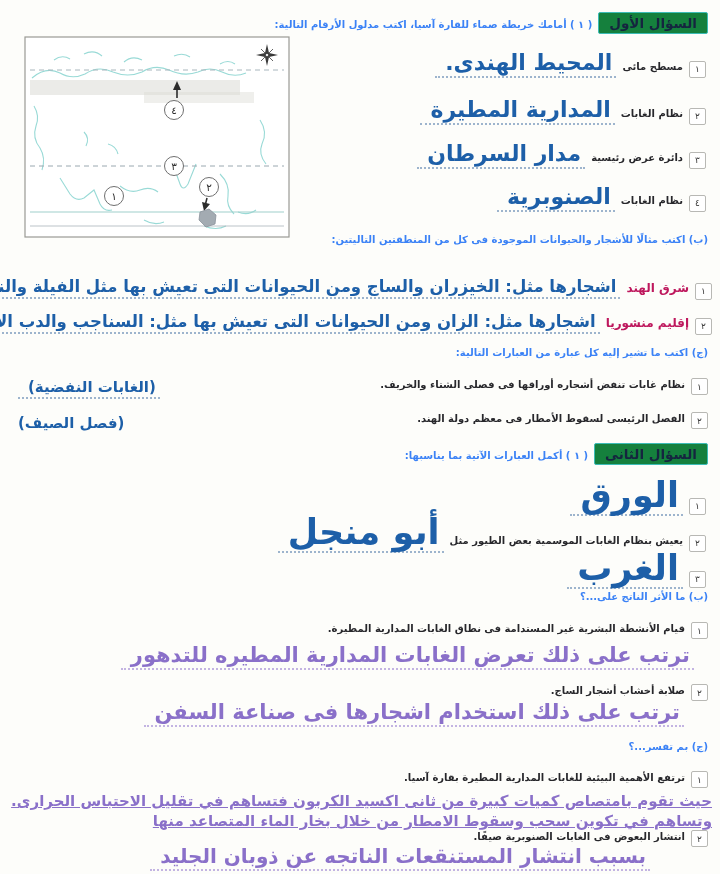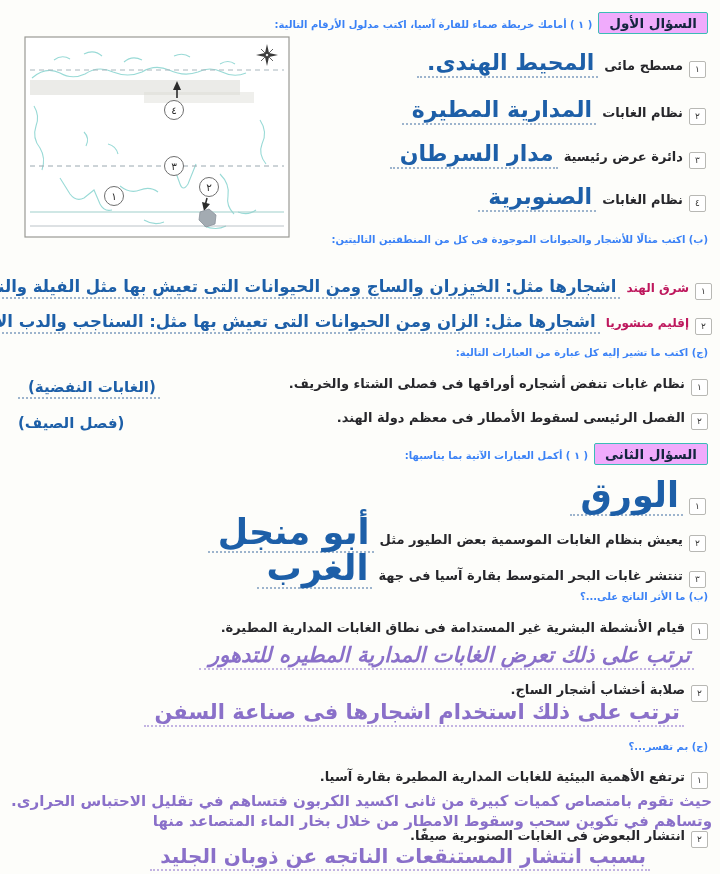--- a/index.html
+++ b/index.html
@@ -12,37 +12,37 @@
   .abs{position:absolute;}
   .row{display:flex;align-items:baseline;gap:6px;white-space:nowrap;}
   .numbox{
     display:inline-flex;align-items:center;justify-content:center;
     width:15px;height:15px;border:1px solid #b8b8b4;border-radius:2px;
     background:#fff;font-size:9px;color:#3a3a3a;flex:0 0 auto;
     transform:translateY(2px);
   }
   .badge{
     display:inline-block;border:1.6px solid #3cbcb6;border-radius:2px;
-    padding:2px 10px;background:#f0abfc;
+    padding:2px 10px;background:#15803d;
     font-size:13.5px;font-weight:800;color:#15253f;
   }
   .teal{color:#3b82f6;font-size:10px;font-weight:700;}
-  .plabel{color:#27272b;font-size:13px;font-weight:700;}
+  .plabel{color:#27272b;font-size:10px;font-weight:700;}
   .plabel-sm{color:#be185d;font-size:12px;font-weight:700;}
   .ink-blue{color:#1d5fa8;font-weight:700;}
   .ink-purple{color:#8a70c9;font-weight:700;}
   .ans-line{border-bottom:2px dotted #9db4cd;padding:0 4px 1px 10px;}
   .ans-line-p{border-bottom:2px dotted #c3b4e2;padding:0 4px 1px 10px;}
   .sz22{font-size:22px;}
   .sz26{font-size:35px;line-height:1;text-align:right;}
   .sz17{font-size:16.5px;}
   .sz15{font-size:15px;}
   .sz21{font-size:21px;}
   .sz20{font-size:20px;}
-  .wrap{white-space:normal;}
+  .wrap{white-space:normal;text-decoration:underline;}
   .c1answer{line-height:1.35;text-align:right;}
 </style>
 </head>
 <body>
 
 <div class="abs row" style="top:12px;right:12px;">
   <span class="badge">السؤال الأول</span>
   <span class="teal">( ١ ) أمامك خريطة صماء للقارة آسيا، اكتب مدلول الأرقام التالية:</span>
 </div>
 
@@ -159,31 +159,30 @@
   <span class="numbox">١</span>
   <span class="ink-blue sz26 ans-line">الورق</span>
 </div>
 <div class="abs row" style="top:515px;right:14px;">
   <span class="numbox">٢</span>
   <span class="plabel">يعيش بنظام الغابات الموسمية بعض الطيور مثل</span>
   <span class="ink-blue sz26 ans-line">أبو منجل</span>
 </div>
 <div class="abs row" style="top:551px;right:14px;">
   <span class="numbox">٣</span>
-  <span class="plabel">تنتشر غابات البحر المتوسط بقارة آسيا فى جهة</span>
   <span class="ink-blue sz26 ans-line">الغرب</span>
 </div>
 
 <div class="abs teal" style="top:591px;right:12px;">(ب) ما الأثر الناتج على...؟</div>
 
 <div class="abs row" style="top:620px;right:12px;">
   <span class="numbox">١</span>
   <span class="plabel">قيام الأنشطة البشرية غير المستدامة فى نطاق الغابات المدارية المطيرة.</span>
 </div>
-<div class="abs ink-purple sz21 ans-line-p" style="top:643px;right:26px;font-style:italic;">ترتب على ذلك تعرض الغابات المدارية المطيره للتدهور</div>
+<div class="abs ink-purple sz21 ans-line-p" style="top:643px;right:26px;">ترتب على ذلك تعرض الغابات المدارية المطيره للتدهور</div>
 
 <div class="abs row" style="top:682px;right:12px;">
   <span class="numbox">٢</span>
   <span class="plabel">صلابة أخشاب أشجار الساج.</span>
 </div>
 <div class="abs ink-purple sz21 ans-line-p" style="top:700px;right:36px;">ترتب على ذلك استخدام اشجارها فى صناعة السفن</div>
 
 <div class="abs teal" style="top:741px;right:12px;">(ج) بم تفسر...؟</div>
 
 <div class="abs row" style="top:769px;right:12px;">

